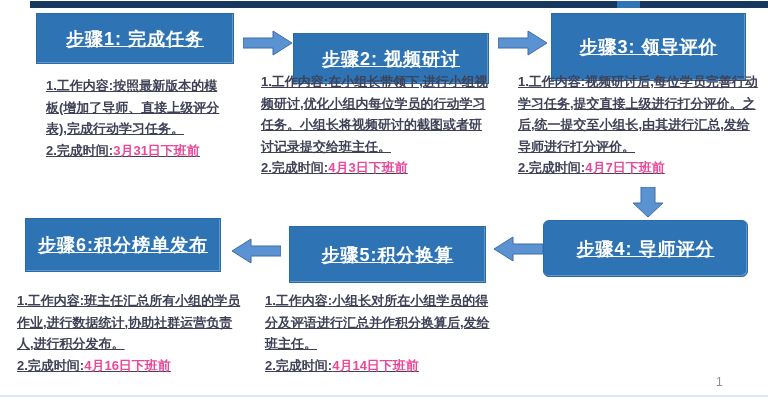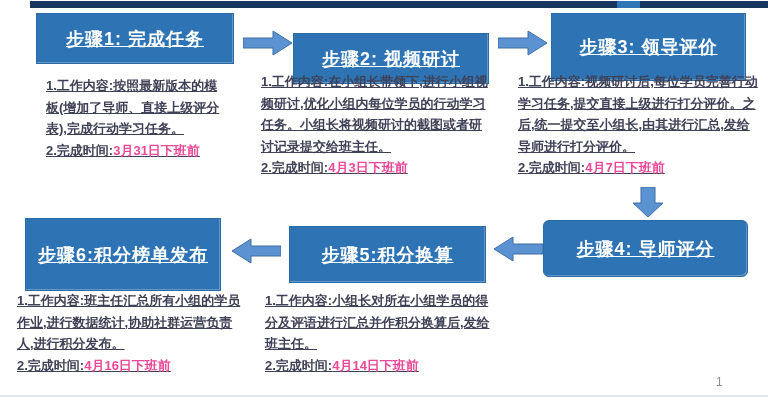--- a/index.html
+++ b/index.html
@@ -74,21 +74,21 @@
       <polygon points="8,0 22,0 22,16 30,16 15,30 0,16 8,16" fill="#5B93D2" stroke="#3E6DA5" stroke-width="1"></polygon>
     </svg>
   </div>
 
   <div class="step-header" style="left:543px;top:220px;width:205px;height:57px;border-radius:6px;">
     <span>步骤4: 导师评分</span>
   </div>
   <div class="step-header" style="left:289px;top:226px;width:197px;height:57px;">
     <span>步骤5:积分换算</span>
   </div>
-  <div class="step-header" style="left:25px;top:218px;width:196px;height:73px;">
+  <div class="step-header" style="left:25px;top:218px;width:196px;height:54px;">
     <span>步骤6:积分榜单发布</span>
   </div>
 
   <div class="arrow" style="left:493px;top:236px;">
     <svg width="50" height="26" viewBox="0 0 50 26">
       <polygon points="50,8 20,8 20,1 1,13 20,25 20,18 50,18" fill="#5B93D2" stroke="#3E6DA5" stroke-width="1"></polygon>
     </svg>
   </div>
   <div class="arrow" style="left:231px;top:238px;">
     <svg width="50" height="26" viewBox="0 0 50 26">

